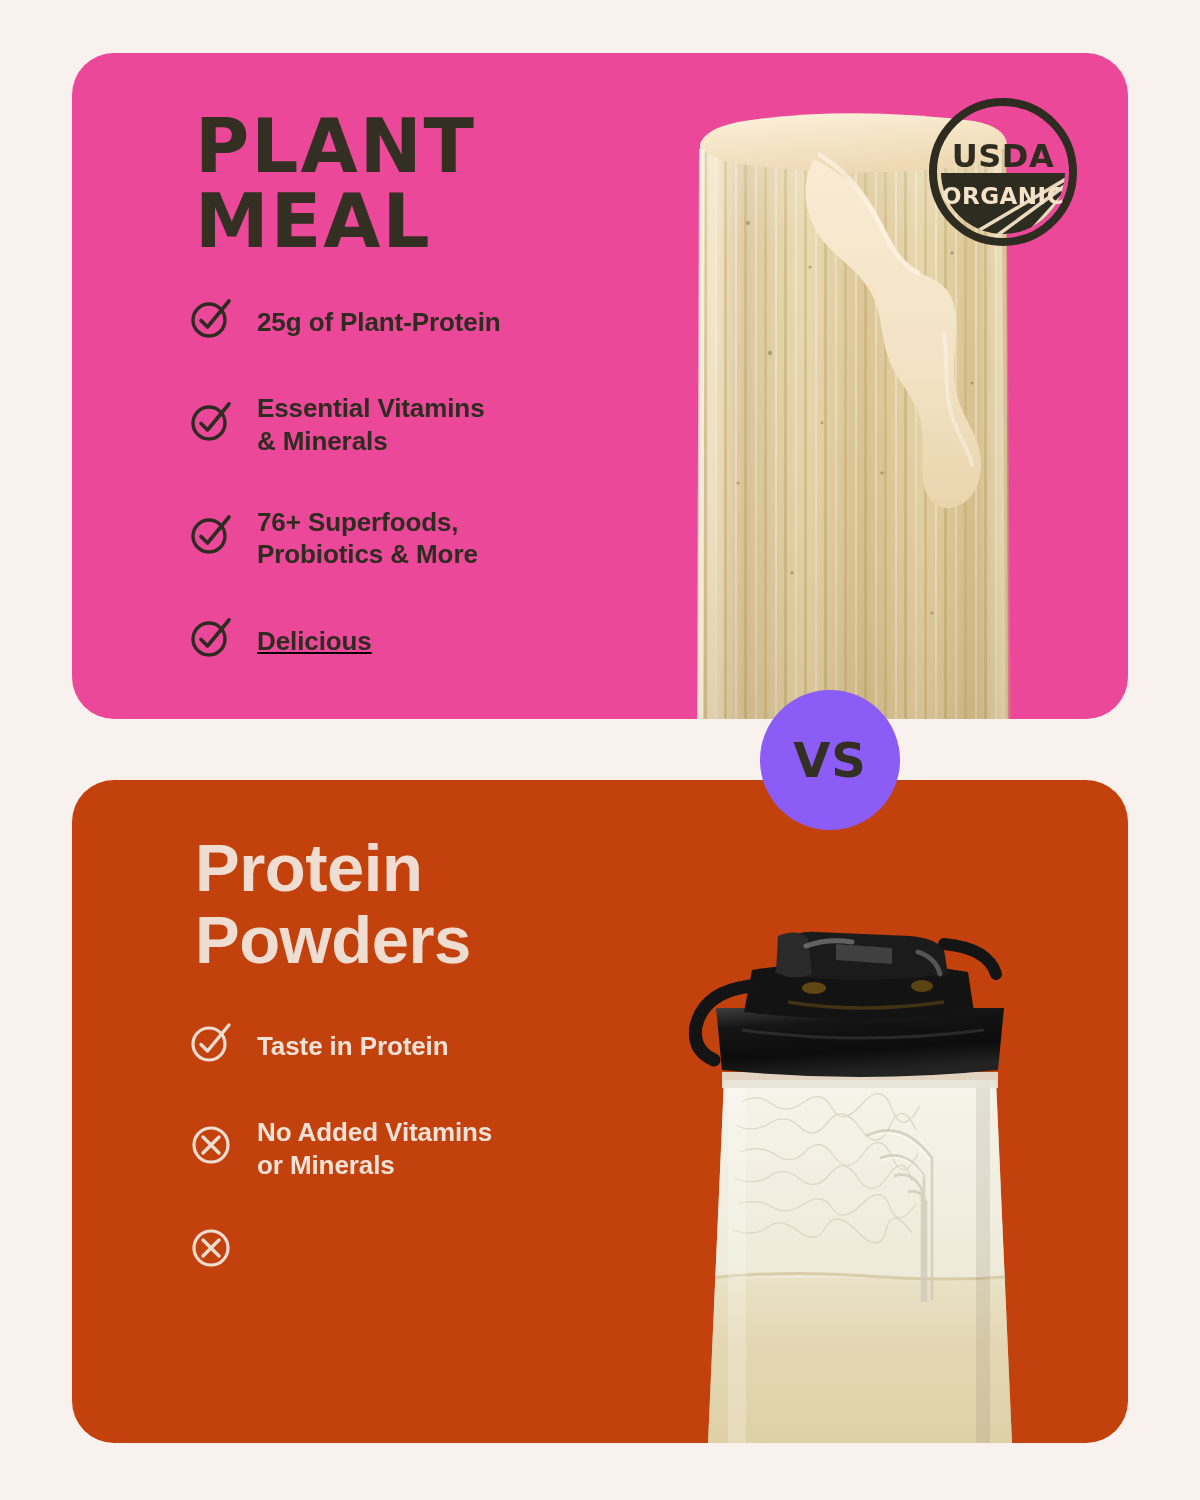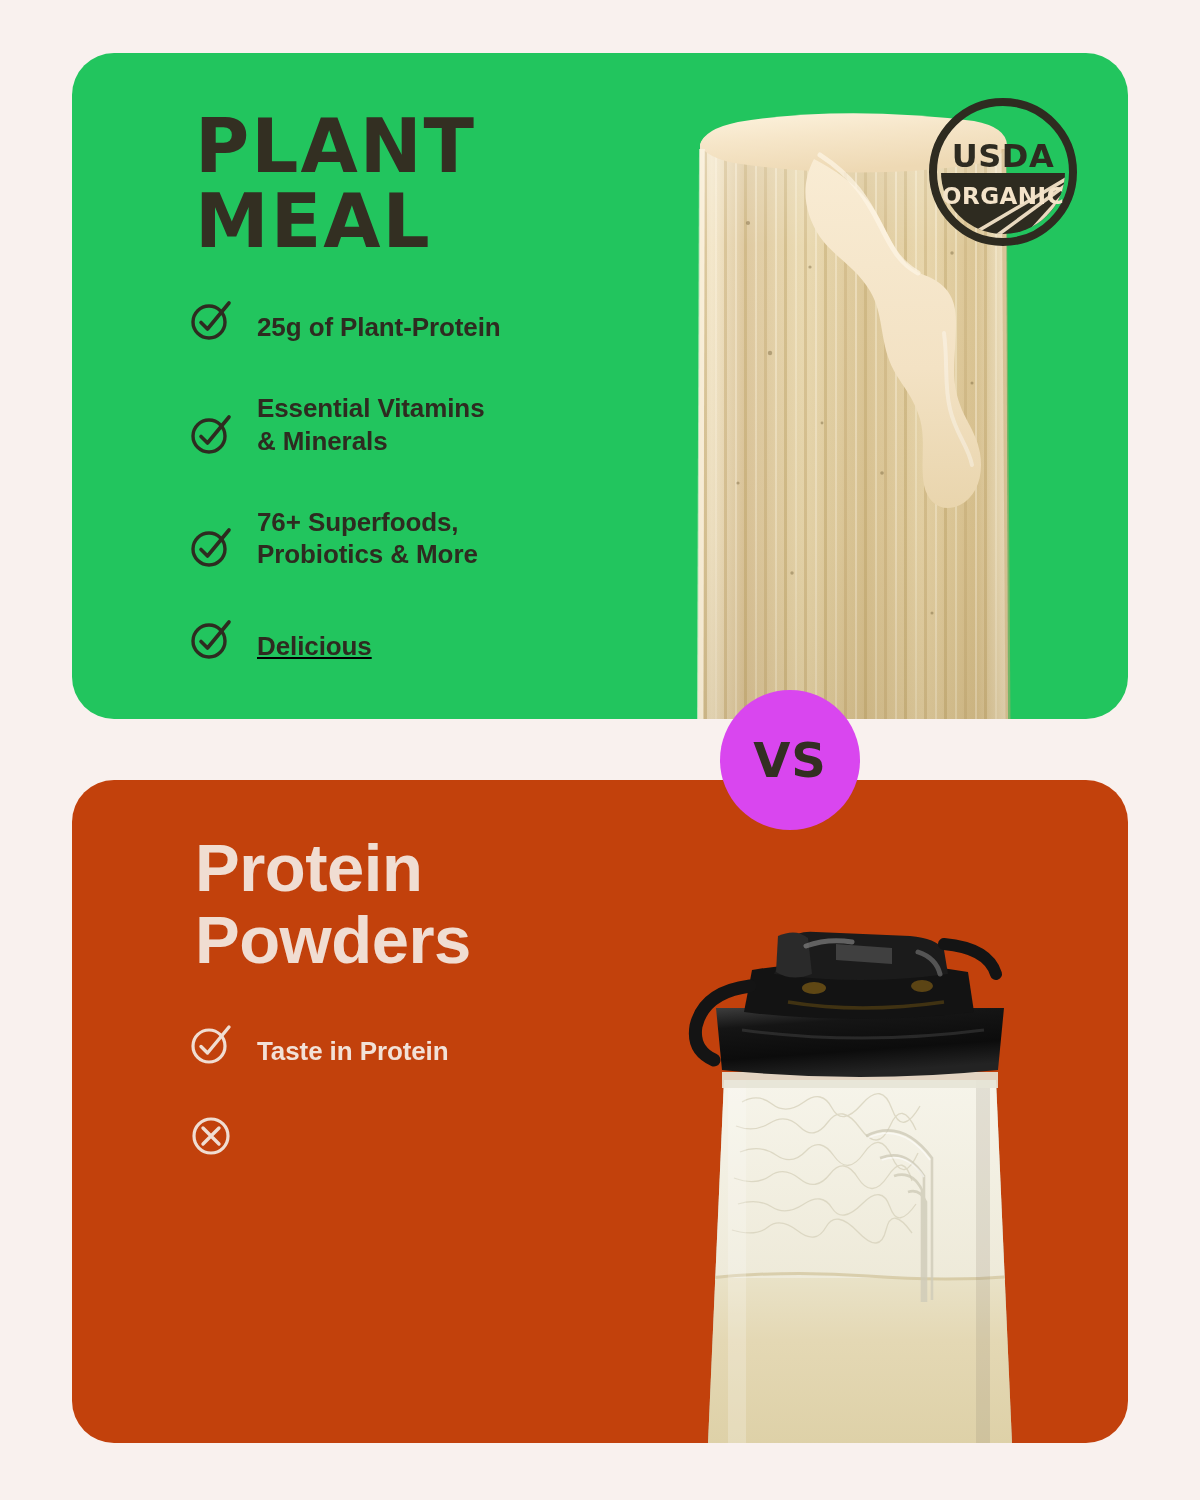--- a/index.html
+++ b/index.html
@@ -19,21 +19,21 @@
 
   
   .panel {
     position:absolute;
     overflow:hidden;
     border-radius:42px;
   }
   #panel-top {
     left:72px; top:53px;
     width:1056px; height:666px;
-    background:#22c55e;
+    background:#ec4899;
   }
   #panel-bottom {
     left:72px; top:780px;
     width:1056px; height:663px;
     background:#c2410c;
   }
 
   
   .panel-title {
     position:absolute;
@@ -64,21 +64,21 @@
   .features {
     position:absolute;
     z-index:6;
     left:115px;
   }
   #features-top  { top:243px; }
   #features-bot  { top:240px; }
 
   .feature {
     display:flex;
-    align-items:flex-end;
+    align-items:center;
     margin-bottom:42px;
     min-height:48px;
   }
   .feature:last-child { margin-bottom:0;text-decoration:underline; }
 
   .feature-icon {
     flex:0 0 auto;
     width:48px; height:48px;
     margin-right:22px;
     margin-top:-4px;
@@ -105,24 +105,24 @@
     position:absolute;
     right:48px; top:42px;
     width:154px; height:154px;
     z-index:7;
   }
   #usda-badge svg { display:block; width:154px; height:154px; }
 
   
   #vs-circle {
     position:absolute;
-    left:720px; top:690px;
+    left:760px; top:690px;
     width:140px; height:140px;
     border-radius:50%;
-    background:#d946ef;
+    background:#8b5cf6;
     display:flex; align-items:center; justify-content:center;
     z-index:30;
   }
   #vs-label {
     font-family:"DejaVu Sans", sans-serif;
     font-weight:700;
     font-size:48px;
     letter-spacing:1px;
     color:#332f22;
   }
@@ -439,20 +439,30 @@
       <div class="feature">
         <span class="feature-icon">
           <svg viewBox="0 0 48 48">
             <circle cx="22" cy="26" r="16" fill="none" stroke="#f0ddd2" stroke-width="3.2"></circle>
             <path d="M14,26.5 L20.5,33 L42,7" fill="none" stroke="#f0ddd2" stroke-width="3.4" stroke-linecap="round" stroke-linejoin="round"></path>
           </svg>
         </span>
         <span class="feature-label">Taste in Protein</span>
       </div>
 
+      <div class="feature">
+        <span class="feature-icon">
+          <svg viewBox="0 0 48 48">
+            <circle cx="24" cy="24" r="17" fill="none" stroke="#f0ddd2" stroke-width="3.2"></circle>
+            <path d="M16,16 L32,32 M32,16 L16,32" fill="none" stroke="#f0ddd2" stroke-width="3.4" stroke-linecap="round"></path>
+          </svg>
+        </span>
+        <span class="feature-label">No Added Vitamins
+or Minerals</span>
+      </div>
 
       <div class="feature">
         <span class="feature-icon">
           <svg viewBox="0 0 48 48">
             <circle cx="24" cy="24" r="17" fill="none" stroke="#f0ddd2" stroke-width="3.2"></circle>
             <path d="M16,16 L32,32 M32,16 L16,32" fill="none" stroke="#f0ddd2" stroke-width="3.4" stroke-linecap="round"></path>
           </svg>
         </span>
       </div>
 

